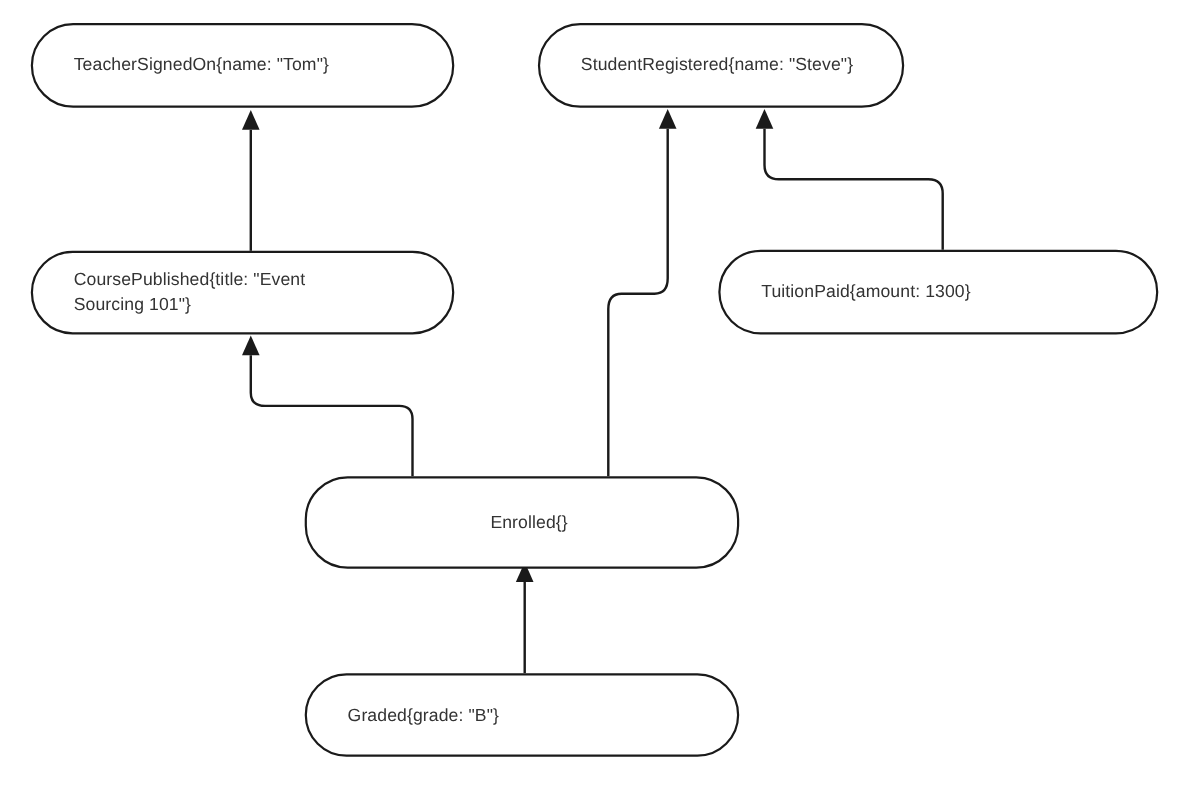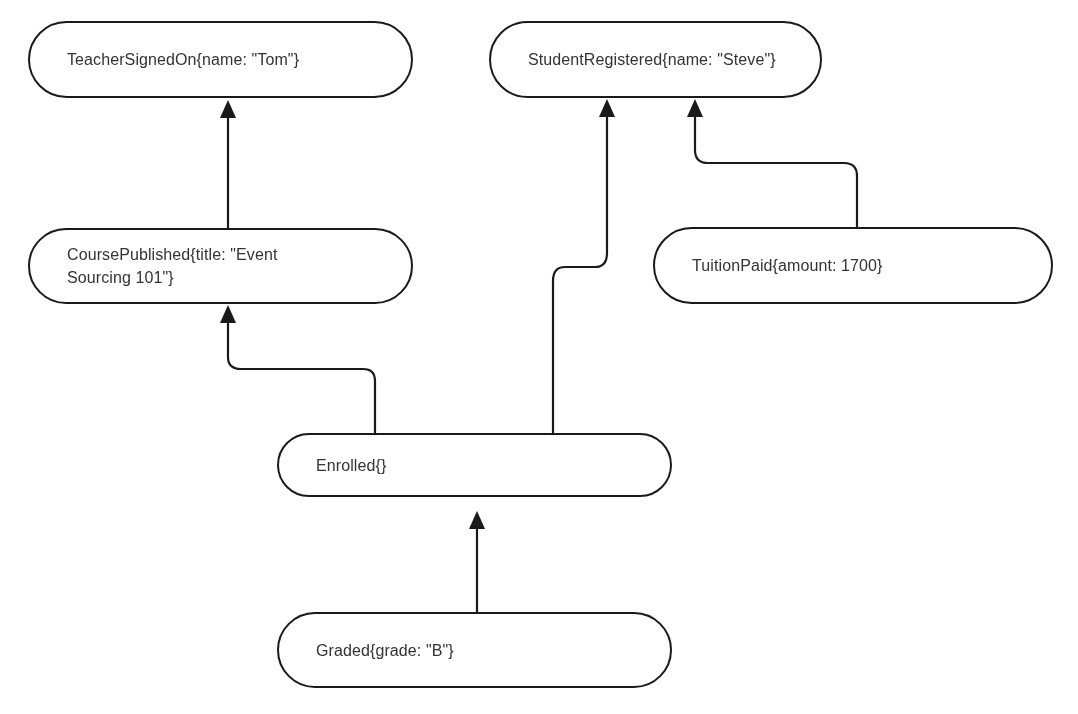--- a/index.html
+++ b/index.html
@@ -90,24 +90,24 @@
   <div class="node" style="left:489px; top:21px; width:333px; height:77px;">
     <span class="node-label">StudentRegistered{name: "Steve"}</span>
   </div>
 
   <div class="node" style="left:28px; top:228px; width:385px; height:76px;">
     <span class="node-label">CoursePublished{title: "Event
 Sourcing 101"}</span>
   </div>
 
   <div class="node" style="left:653px; top:227px; width:400px; height:77px;">
-    <span class="node-label">TuitionPaid{amount: 1700}</span>
+    <span class="node-label">TuitionPaid{amount: 1300}</span>
   </div>
 
-  <div class="node" style="left:277px; top:433px; width:395px; height:64px;">
+  <div class="node" style="left:277px; top:433px; width:395px; height:84px;justify-content:center;">
     <span class="node-label">Enrolled{}</span>
   </div>
 
   <div class="node" style="left:277px; top:612px; width:395px; height:76px;">
     <span class="node-label">Graded{grade: "B"}</span>
   </div>
 
 </div>
 
 </body></html>

